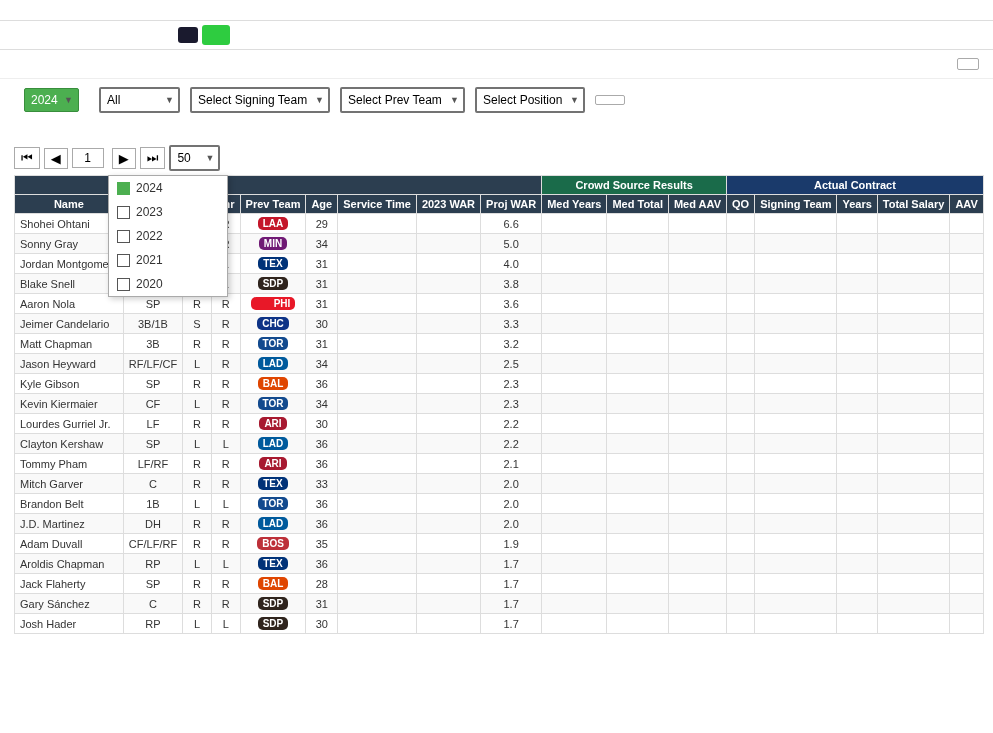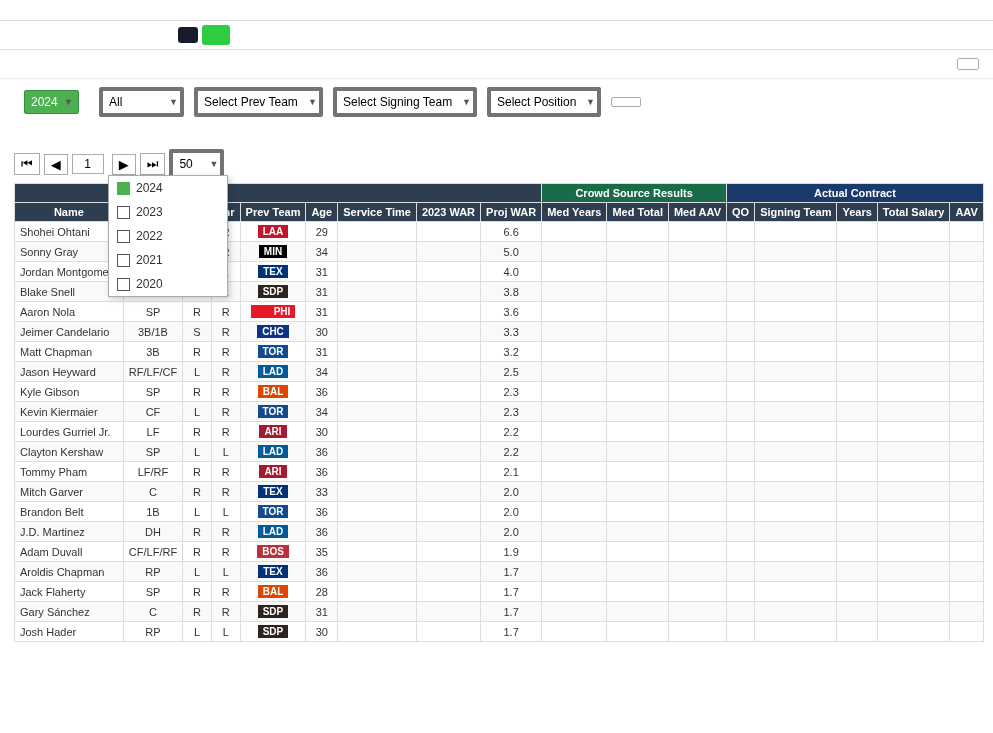--- a/index.html
+++ b/index.html
@@ -14,21 +14,21 @@
     .nav-item.green-btn { background: #2ecc40; color: #fff; padding: 10px 14px; border-radius: 3px; margin-left: 4px; font-weight: bold; }
     .nav-item.mlb-btn { background: #1a1a2e; color: #fff; padding: 8px 10px; font-size: 11px; line-height: 1.3; text-align: center; border-radius: 3px; margin-left: 4px; }
 
     
     .toolbar { display: flex; justify-content: flex-end; padding: 8px 14px; border-bottom: 1px solid #eee; }
     .download-btn { background: #fff; border: 1px solid #aaa; padding: 5px 10px; font-size: 12px; cursor: pointer; border-radius: 2px; }
 
     
     .filters { display: flex; align-items: center; padding: 8px 14px; gap: 10px; flex-wrap: wrap; }
     .filter-label { font-size: 12px; font-weight: bold; }
-    .filter-select { padding: 4px 20px 4px 6px; font-size: 12px; border: 4px solid #737373; border-radius: 2px; cursor: pointer; background: #fff; appearance: none; -webkit-appearance: none; position: relative; }
+    .filter-select { padding: 4px 20px 4px 6px; font-size: 12px; border: 2px solid #737373; border-radius: 2px; cursor: pointer; background: #fff; appearance: none; -webkit-appearance: none; position: relative; }
     .select-wrapper { position: relative; display: inline-block; }
     .select-wrapper::after { content: "▼"; font-size: 9px; position: absolute; right: 6px; top: 50%; transform: translateY(-50%); pointer-events: none; color: #555; }
     .year-select { background: #4CAF50; color: #fff; border: 1px solid #388E3C; }
     .reset-btn { padding: 4px 14px; font-size: 12px; border: 1px solid #aaa; background: #fff; cursor: pointer; border-radius: 2px; }
 
     
     .filter-note { padding: 2px 14px 6px; font-size: 11px; color: #555; }
 
     
     .pagination-bar { display: flex; align-items: center; justify-content: space-between; padding: 4px 14px; }
@@ -40,23 +40,23 @@
 
     
     .table-container { overflow-x: auto; padding: 0 14px 20px; }
     table { border-collapse: collapse; width: 100%; font-size: 11px; }
     th, td { border: 1px solid #ddd; padding: 3px 5px; text-align: center; white-space: nowrap; }
     th { background: #2c3e50; color: #fff; font-size: 11px; margin-top: 29px; }
     th.group-header { font-size: 11px; }
     td.name-cell { text-align: left; font-size: 11px; }
     tr:nth-child(even) { background: #f9f9f9; }
 
-    .team-badge { display: inline-block; color: #fff; padding: 1px 5px; border-radius: 0; font-size: 10px; font-weight: bold; }
+    .team-badge { display: inline-block; color: #fff; padding: 1px 5px; border-radius: 5px; font-size: 10px; font-weight: bold; }
     .team-laa { background: #C4162A; }
-    .team-min { background: #000000; }
+    .team-min { background: #701a75; }
     .team-tex { background: #003278; }
     .team-sdp { background: #2F241D; }
     .team-phi { background: #E81828; padding-left: 23px; }
     .team-chc { background: #0E3386; }
     .team-tor { background: #134A8E; }
     .team-lad { background: #005A9C; }
     .team-bal { background: #DF4601; }
     .team-ari { background: #A71930; }
     .team-sea { background: #005C5C; }
     .team-bos { background: #BD3039; }
@@ -107,26 +107,26 @@
     <span class="filter-label"></span>
     <div class="select-wrapper">
       <select class="filter-select">
         <option>All</option>
         <option>Signed</option>
         <option>Unsigned</option>
       </select>
     </div>
     <div class="select-wrapper">
       <select class="filter-select">
-        <option>Select Prev Team</option>
+        <option>Select Signing Team</option>
       </select>
     </div>
     <div class="select-wrapper">
       <select class="filter-select">
-        <option>Select Signing Team</option>
+        <option>Select Prev Team</option>
       </select>
     </div>
     <div class="select-wrapper">
       <select class="filter-select">
         <option>Select Position</option>
       </select>
     </div>
     <button class="reset-btn"></button>
   </div>
 

